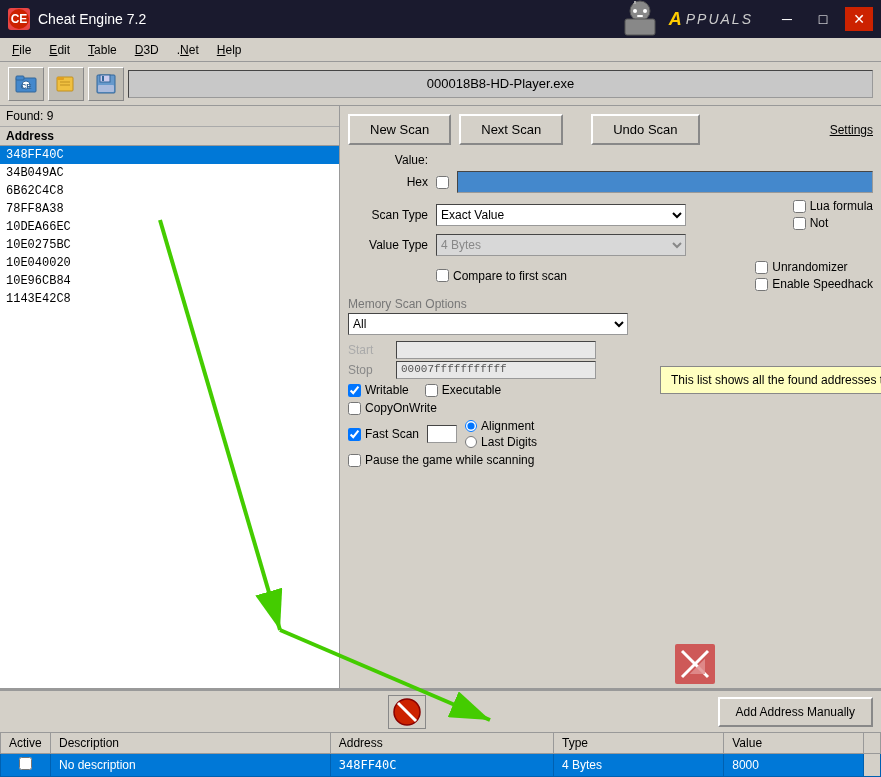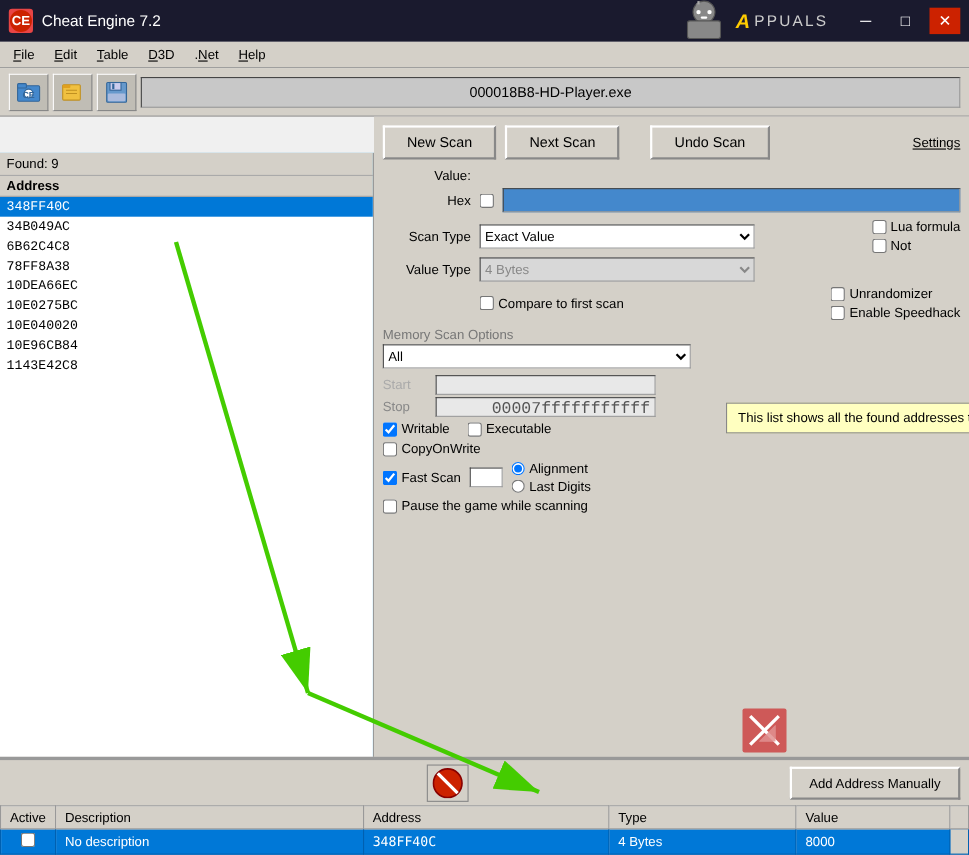--- a/index.html
+++ b/index.html
@@ -117,21 +117,20 @@
       height: calc(777px - 38px - 24px - 44px);
       position: relative;
     }
     .left-panel {
       width: 340px;
       background: #0ea5e9;
       border-right: 1px solid #999;
       display: flex;
       flex-direction: column;
       flex-shrink: 0;
-      margin-top: 33px;
     }
     .found-bar {
       padding: 3px 6px;
       font-size: 12px;
       background: #d4d0c8;
       border-bottom: 1px solid #aaa;
     }
     .address-list {
       flex: 1;
       overflow-y: auto;
@@ -319,25 +318,24 @@
     .start-stop-label {
       width: 40px;
       font-size: 12px;
       color: #888;
     }
     .start-stop-input {
       width: 200px;
       height: 18px;
       background: #e8e8e8;
       border: 1px inset #999;
-      font-size: 15px;
+      font-size: 11px;
       font-family: 'Courier New', monospace;
       padding: 1px 4px;
       color: #555;
-      text-align: right;
     }
     .options-checkboxes {
       display: flex;
       gap: 16px;
       margin-bottom: 4px;
       margin-top: 4px;
     }
     .copy-on-write-row {
       margin-bottom: 4px;
     }
@@ -442,21 +440,21 @@
       <svg width="50" height="40" viewBox="0 0 50 40">
         <circle cx="25" cy="12" r="10" fill="#888" stroke="#555" stroke-width="1"></circle>
         <rect x="10" y="20" width="30" height="16" rx="2" fill="#888" stroke="#555" stroke-width="1"></rect>
         <circle cx="20" cy="12" r="2" fill="white"></circle>
         <circle cx="30" cy="12" r="2" fill="white"></circle>
         <rect x="22" y="16" width="6" height="2" fill="white" rx="1"></rect>
         <rect x="18" y="4" width="4" height="4" fill="#888"></rect>
         <rect x="19" y="2" width="2" height="3" fill="#aaa"></rect>
       </svg>
       <span class="appuals-text">A</span>
-      <span style="color:#ccc;font-size:14px;letter-spacing:2px;">PPUALS</span>
+      <span style="color:#ccc;font-size:14px;letter-spacing:2px;font-style:italic;">PPUALS</span>
     </div>
     <button class="title-bar-btn">─</button>
     <button class="title-bar-btn">□</button>
     <button class="title-bar-btn" style="background:#cc2200;">✕</button>
   </div>
 </div>
 
 <div class="menu-bar">
   <div class="menu-item"><u>F</u>ile</div>
   <div class="menu-item"><u>E</u>dit</div>

